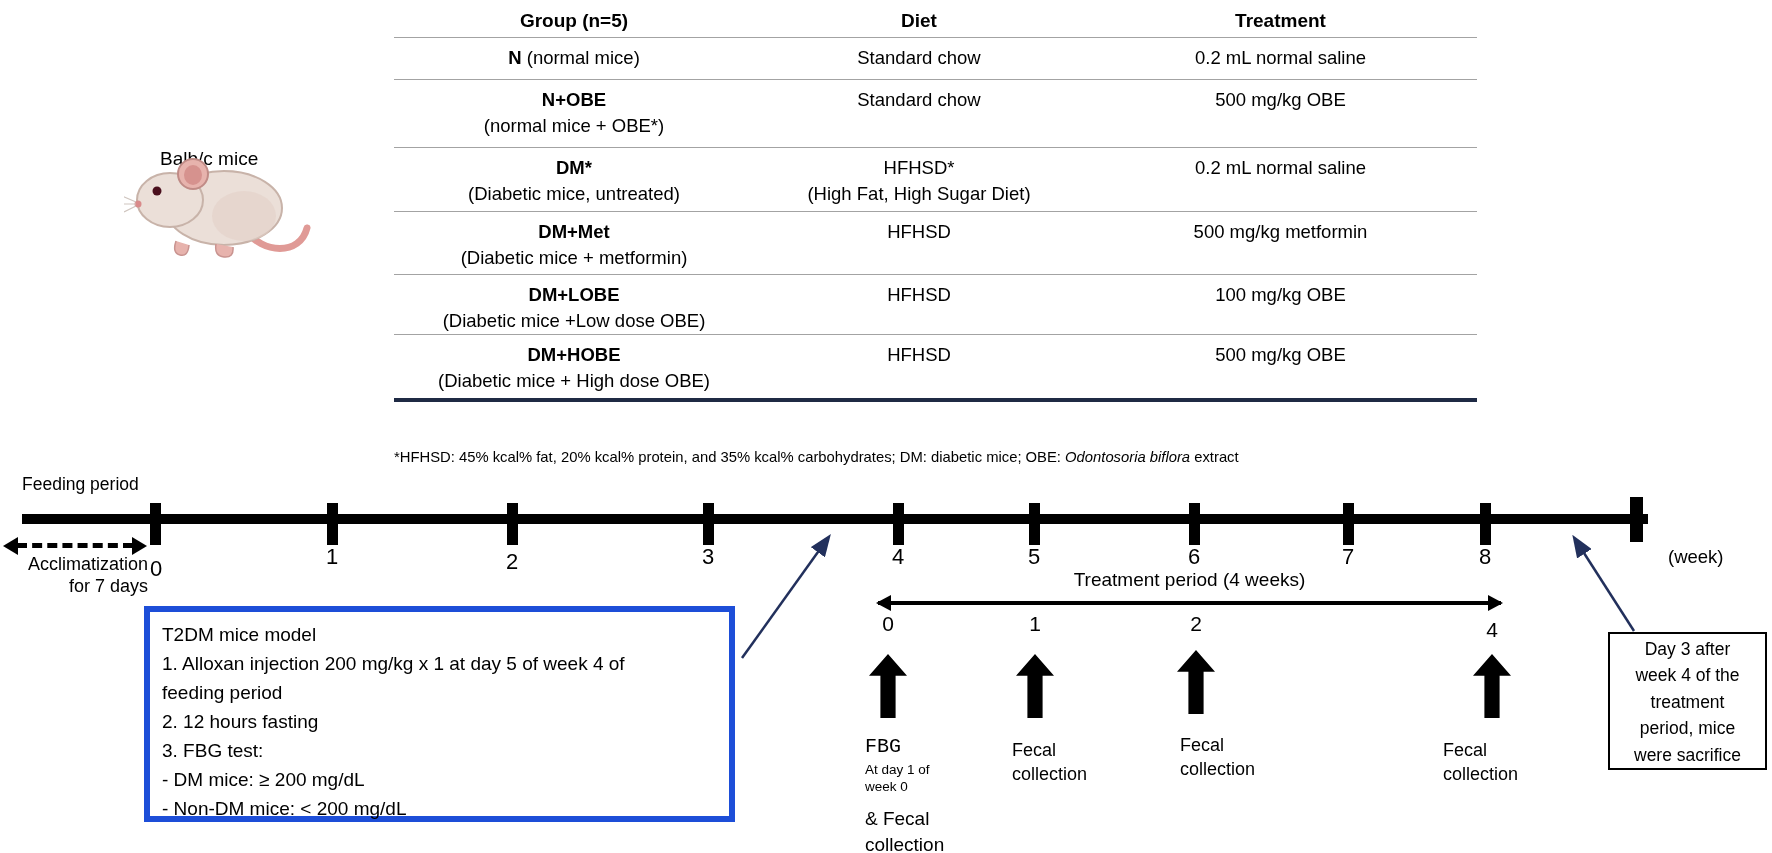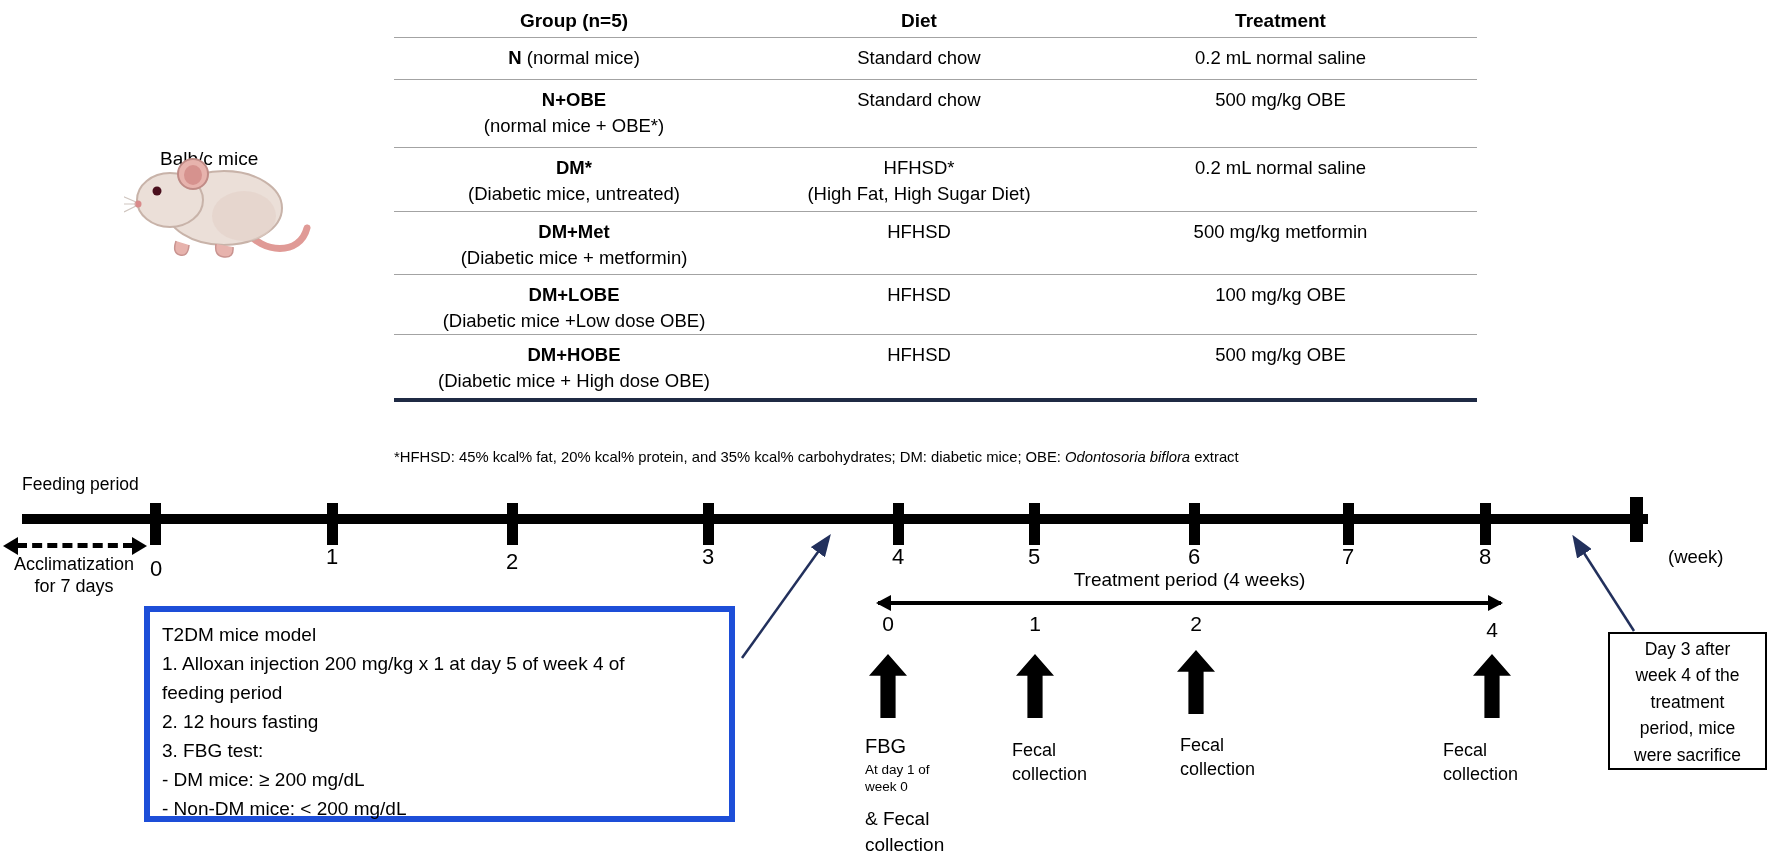--- a/index.html
+++ b/index.html
@@ -31,37 +31,37 @@
   .wk-label{top:544px;font-size:22px;transform:translateX(-50%);}
   .wk-unit{left:1668px;top:546px;font-size:18.5px;}
   .feeding-label{left:22px;top:474px;font-size:17.5px;}
 
   
   .dash-arrow{left:17px;top:543px;width:116px;height:0;border-top:5px dashed #000;}
   .dash-arrow::before,.dash-arrow::after{content:"";position:absolute;top:-11px;width:0;height:0;
       border-top:9px solid transparent;border-bottom:9px solid transparent;}
   .dash-arrow::before{left:-14px;border-right:15px solid #000;}
   .dash-arrow::after{right:-14px;border-left:15px solid #000;}
-  .acclim-label{left:0px;top:553px;width:148px;font-size:18px;line-height:22px;text-align:center;}
+  .acclim-label{left:0px;top:553px;width:148px;font-size:18px;line-height:22px;text-align:right;}
 
   
   .treat-arrow{left:878px;top:601px;width:623px;height:0;border-top:4px solid #000;}
   .treat-arrow::before,.treat-arrow::after{content:"";position:absolute;top:-10px;width:0;height:0;
       border-top:8px solid transparent;border-bottom:8px solid transparent;}
   .treat-arrow::before{left:-2px;border-right:15px solid #000;}
   .treat-arrow::after{right:-2px;border-left:15px solid #000;}
   .treat-label{left:878px;top:569px;width:623px;text-align:center;font-size:19px;}
   .tw-label{top:612px;font-size:21px;transform:translateX(-50%);}
 
   
   .up-arrow{top:654px;width:38px;height:64px;background:#000;transform:translateX(-50%);
       clip-path:polygon(50% 0,100% 34%,70% 34%,70% 100%,30% 100%,30% 34%,0 34%);}
 
   
-  .fbg-title{left:865px;top:735px;font-size:20px;}
+  .fbg-title{left:865px;top:735px;font-size:20px;font-family:Liberation Mono, monospace;}
   .fbg-sub{left:865px;top:761px;font-size:13.5px;line-height:17px;}
   .fbg-extra{left:865px;top:806px;font-size:19px;line-height:26px;}
   .fecal{font-size:18px;line-height:24px;}
 
   
   .t2dm-box{left:144px;top:606px;width:591px;height:216px;border:6px solid #1d4ed8;
       padding:8px 12px;font-size:19px;line-height:29px;box-sizing:border-box;}
   .sac-box{left:1608px;top:632px;width:159px;height:138px;border:2px solid #000;
       box-sizing:border-box;text-align:center;font-size:17.5px;line-height:26.4px;padding-top:2px;}
 </style>

